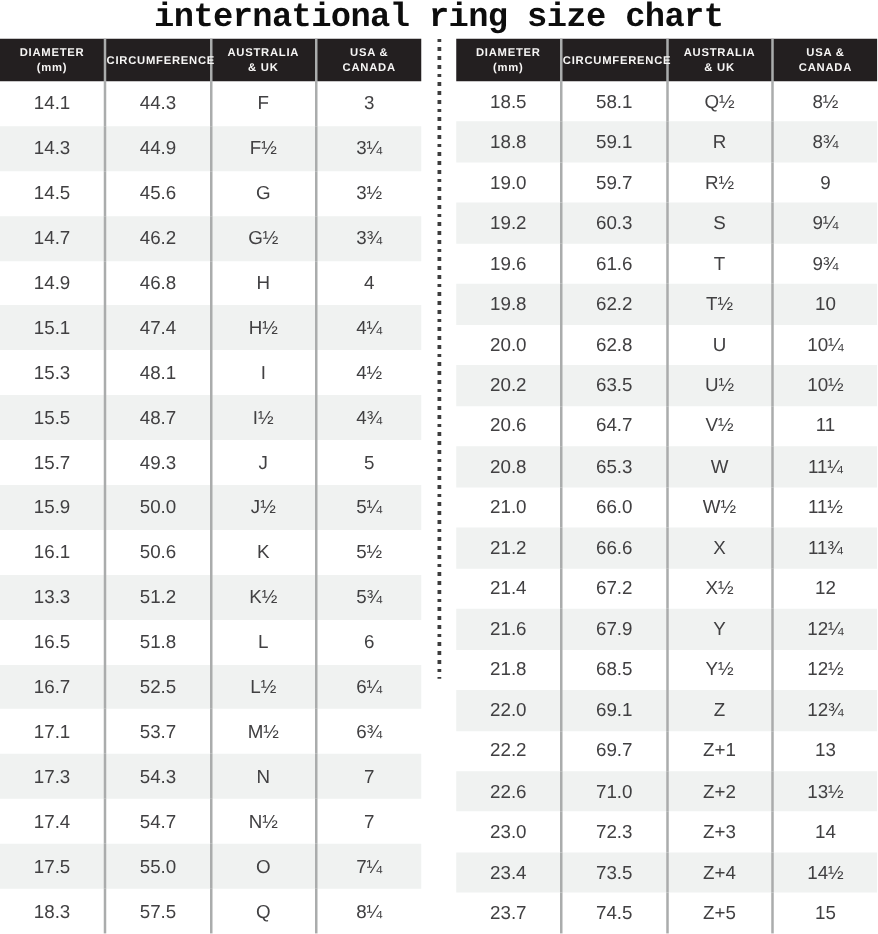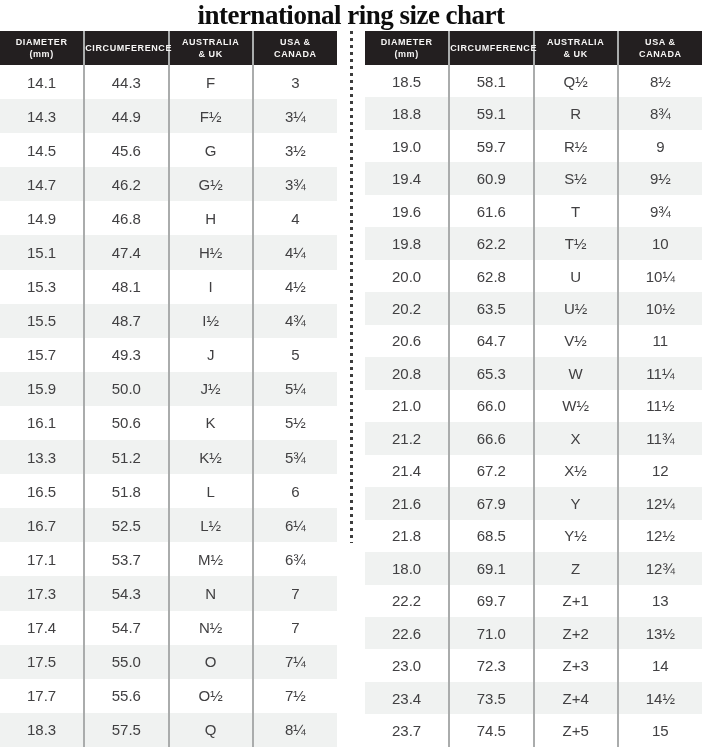--- a/index.html
+++ b/index.html
@@ -12,21 +12,21 @@
     height: 747px;
     background: #ffffff;
     font-family: "Liberation Sans", sans-serif;
     overflow: hidden;
   }
   .title {
     margin: 0;
     height: 31px;
     line-height: 30px;
     text-align: center;
-    font-family: Liberation Serif, serif;
+    font-family: Liberation Mono, monospace;
     font-weight: 700;
     font-size: 27px;
     letter-spacing: -0.5px;
     color: #0d0d0d;
   }
   .tables {
     display: flex;
     height: 512px;
     align-items: stretch;
   }
@@ -195,26 +195,20 @@
             <td>N½</td>
             <td>7</td>
           </tr>
           <tr>
             <td>17.5</td>
             <td>55.0</td>
             <td>O</td>
             <td>7¼</td>
           </tr>
           <tr>
-            <td>17.7</td>
-            <td>55.6</td>
-            <td>O½</td>
-            <td>7½</td>
-          </tr>
-          <tr>
             <td>18.3</td>
             <td>57.5</td>
             <td>Q</td>
             <td>8¼</td>
           </tr>
         </tbody>
     </table>
     <div class="divider-wrap">
       <div class="dotted-divider"></div>
     </div>
@@ -240,24 +234,24 @@
             <td>R</td>
             <td>8¾</td>
           </tr>
           <tr>
             <td>19.0</td>
             <td>59.7</td>
             <td>R½</td>
             <td>9</td>
           </tr>
           <tr>
-            <td>19.4</td>
-            <td>60.9</td>
-            <td>S½</td>
-            <td>9½</td>
+            <td>19.2</td>
+            <td>60.3</td>
+            <td>S</td>
+            <td>9¼</td>
           </tr>
           <tr>
             <td>19.6</td>
             <td>61.6</td>
             <td>T</td>
             <td>9¾</td>
           </tr>
           <tr>
             <td>19.8</td>
             <td>62.2</td>
@@ -312,21 +306,21 @@
             <td>Y</td>
             <td>12¼</td>
           </tr>
           <tr>
             <td>21.8</td>
             <td>68.5</td>
             <td>Y½</td>
             <td>12½</td>
           </tr>
           <tr>
-            <td>18.0</td>
+            <td>22.0</td>
             <td>69.1</td>
             <td>Z</td>
             <td>12¾</td>
           </tr>
           <tr>
             <td>22.2</td>
             <td>69.7</td>
             <td>Z+1</td>
             <td>13</td>
           </tr>

